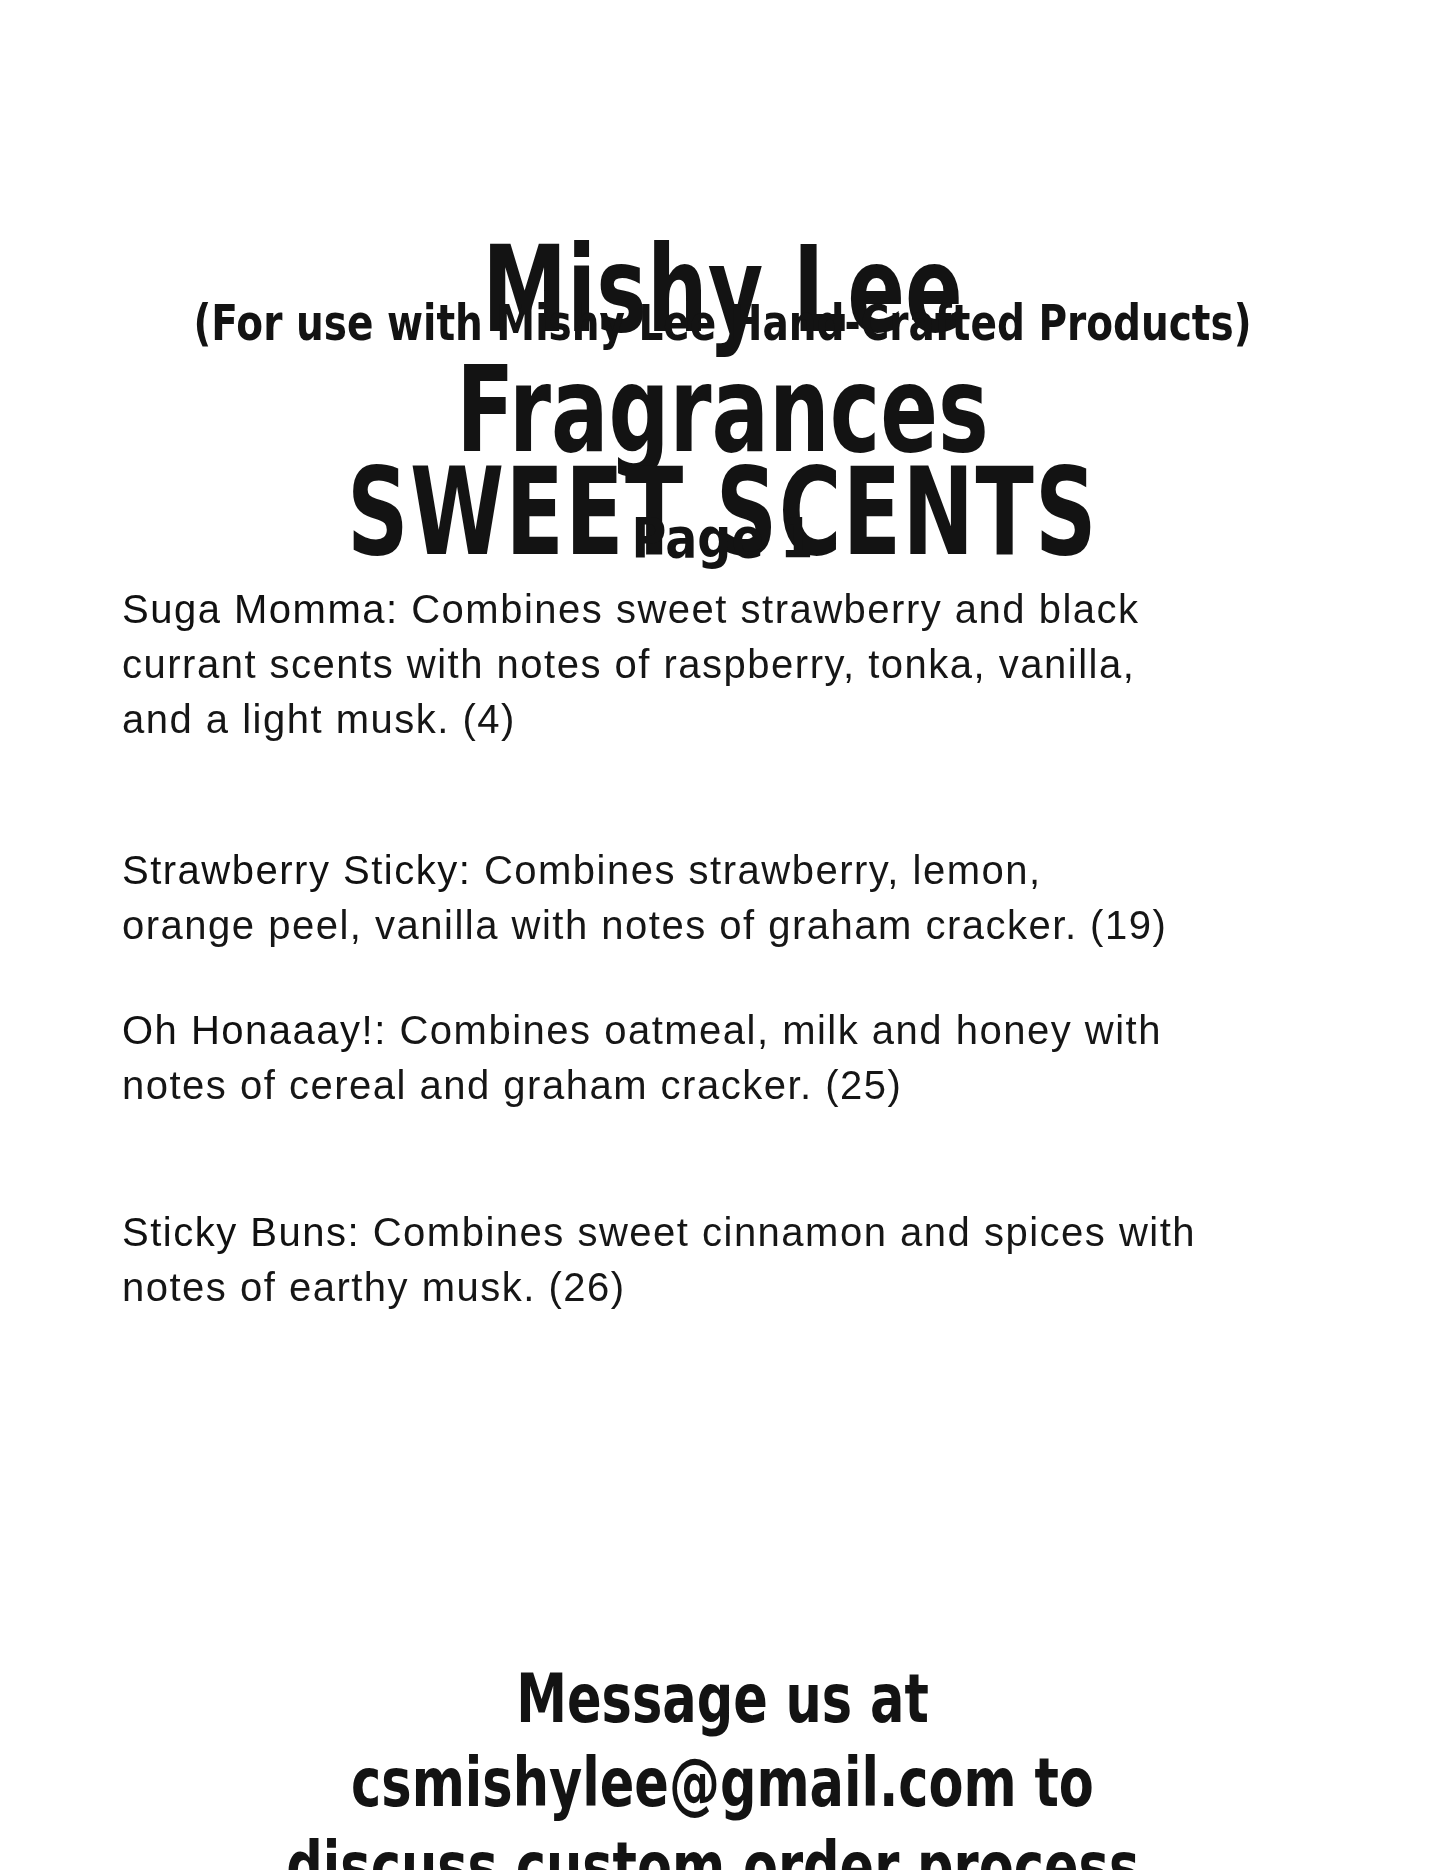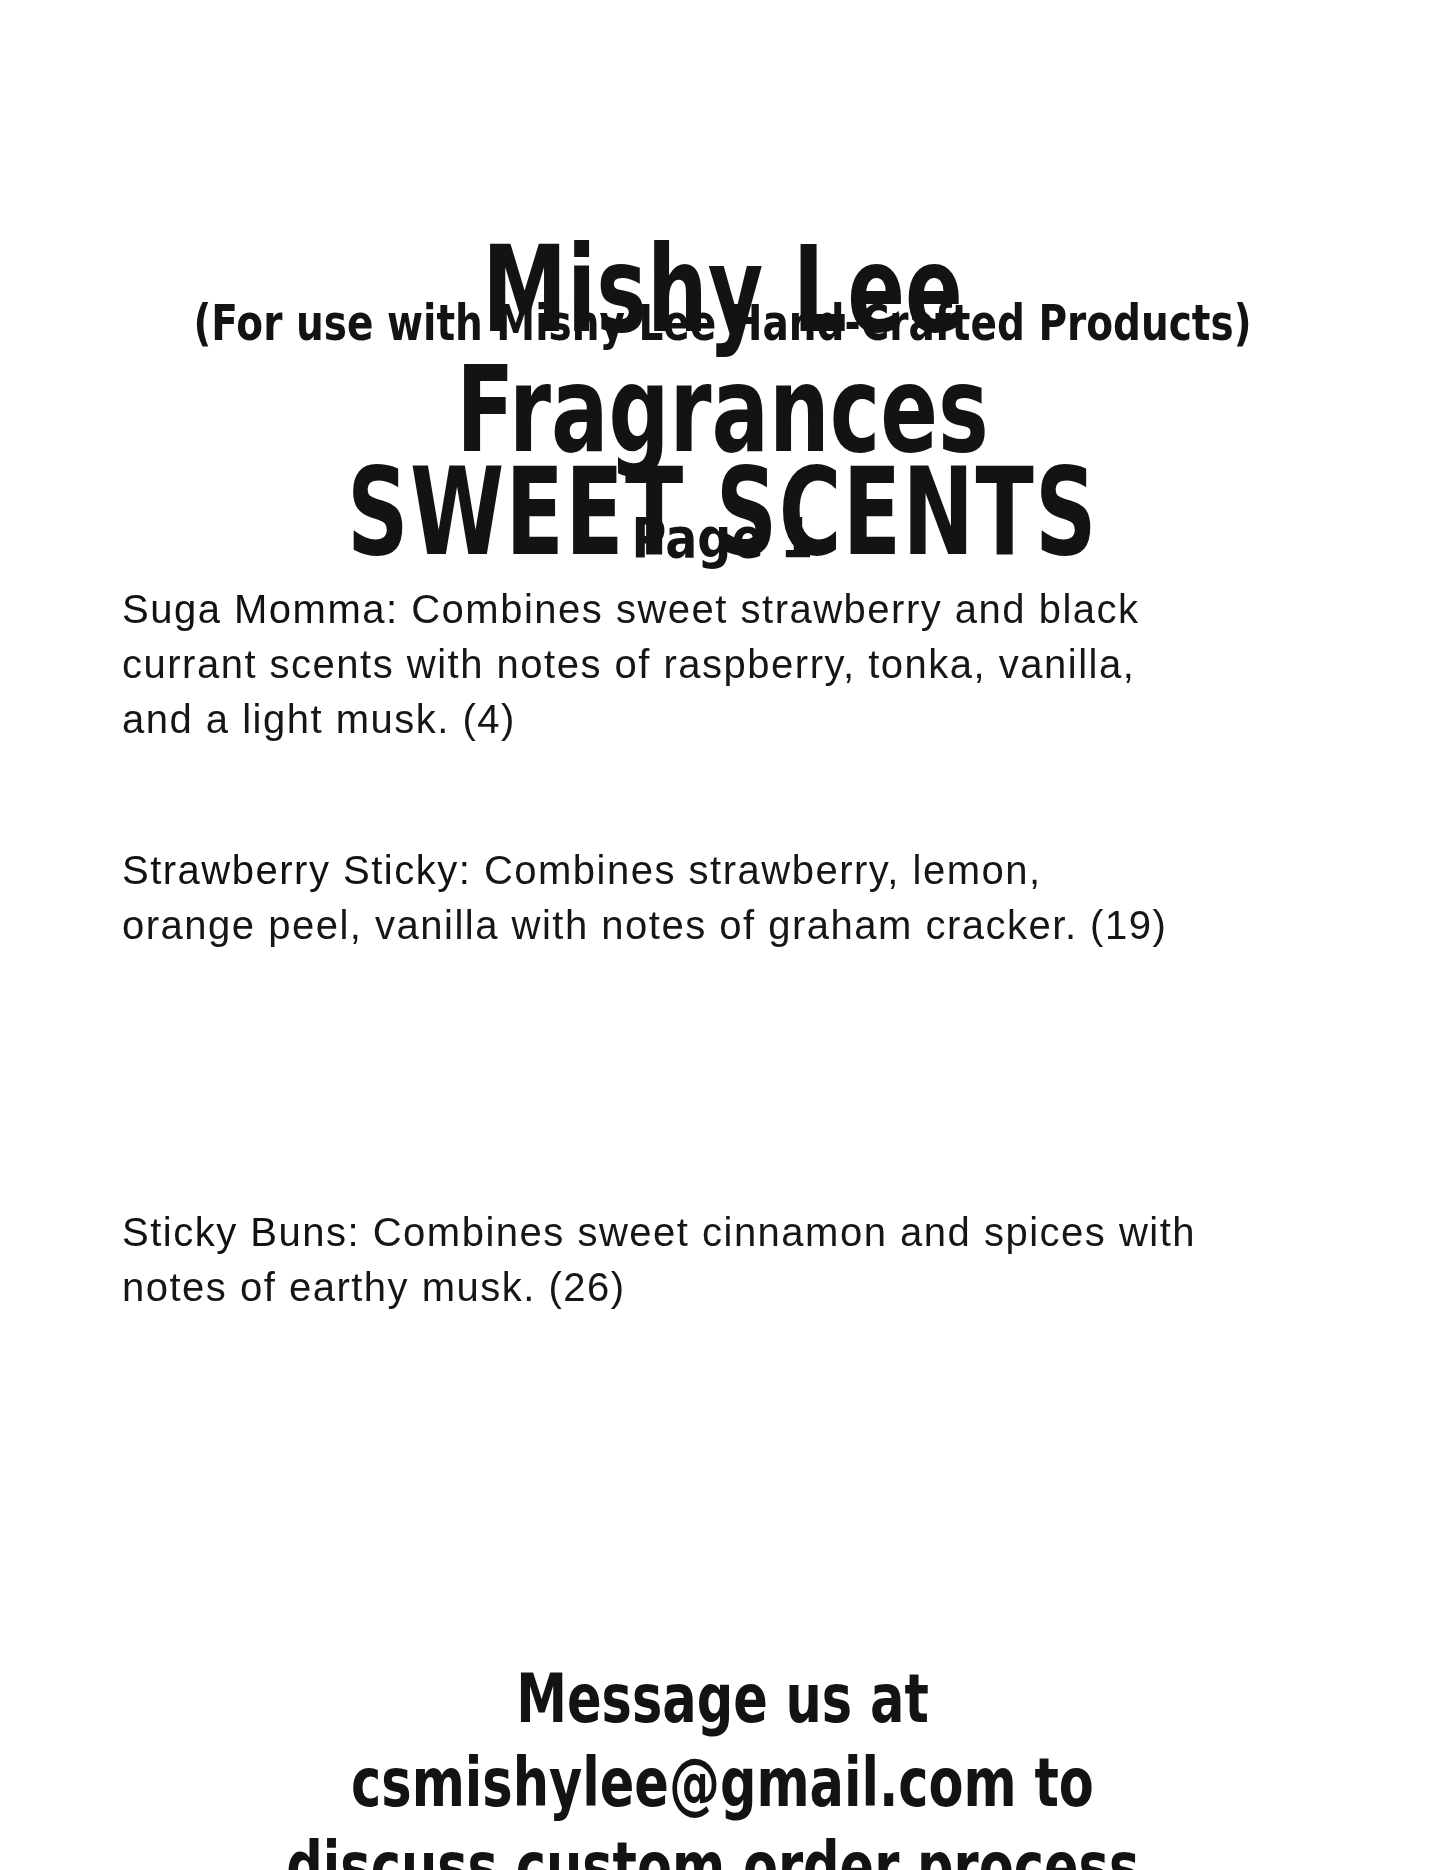--- a/index.html
+++ b/index.html
@@ -73,20 +73,24 @@
     <span class="fname">Suga Momma:</span><span class="fdesc"> Combines sweet strawberry and black
 currant scents with notes of raspberry, tonka, vanilla,
 and a light musk. (4)</span>
   </div>
 
   <div class="fragrance p2">
     <span class="fname">Strawberry Sticky:</span><span class="fdesc"> Combines strawberry, lemon,
 orange peel, vanilla with notes of graham cracker. (19)</span>
   </div>
 
+  <div class="fragrance p3">
+    <span class="fname">Oh Honaaay!:</span><span class="fdesc"> Combines oatmeal, milk and honey with
+notes of cereal and graham cracker. (25)</span>
+  </div>
 
   <div class="fragrance p4">
     <span class="fname">Sticky Buns:</span><span class="fdesc"> Combines sweet cinnamon and spices with
 notes of earthy musk. (26)</span>
   </div>
 
 
   <div class="display message">
     <span class="squeeze">Message us at csmishylee@gmail.com to
 discuss custom order process.</span>

